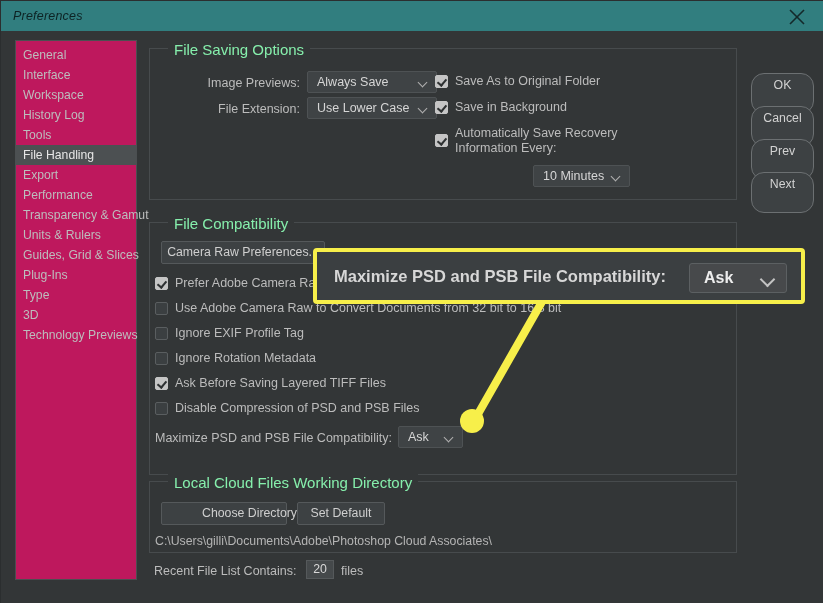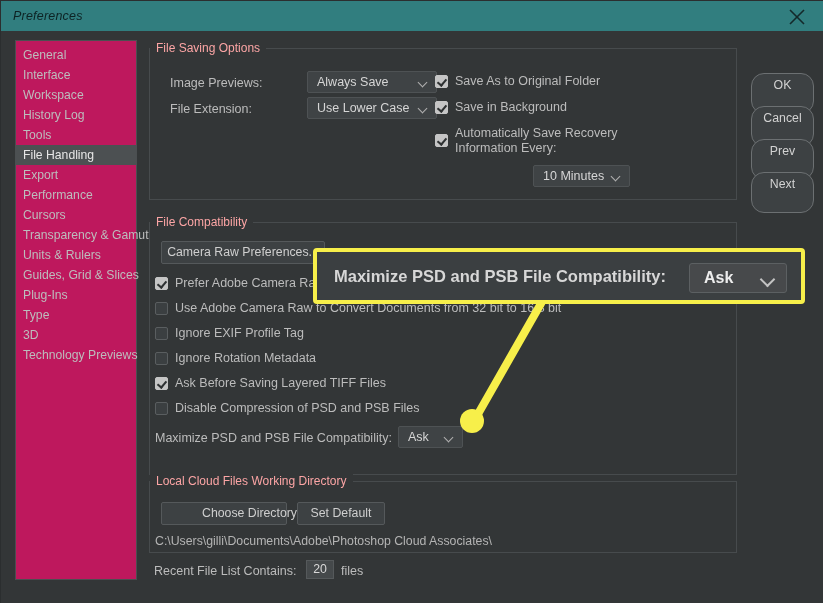--- a/index.html
+++ b/index.html
@@ -91,40 +91,40 @@
     width: 590px; height: 552px;
   }
 
   .group {
     position: absolute;
     border: 1px solid #474b4d;
     box-sizing: border-box;
   }
   .group-title {
     position: absolute;
-    top: -8px; left: 0;
+    top: -8px; left: 18px;
     background: #333637;
     padding: 0 6px;
-    font-size: 12px;
-    color: #fca5a5;
+    font-size: 15px;
+    color: #86efac;
     white-space: nowrap;
   }
 
   #grp-saving  { left: 0; top: 11px;  width: 588px; height: 152px; }
   #grp-compat  { left: 0; top: 185px; width: 588px; height: 253px; }
   #grp-cloud   { left: 0; top: 444px; width: 588px; height: 72px;  }
 
   .lbl {
     position: absolute;
     font-size: 12.5px;
     color: #bcbcbc;
     white-space: nowrap;
     cursor: default;
   }
-  .lbl.right { }
+  .lbl.right { text-align: right; }
 
   
   .combo {
     position: absolute;
     background: #3f4345;
     border: 1px solid #4e5254;
     box-sizing: border-box;
     height: 22px;
     border-radius: 2px;
     cursor: default;
@@ -319,21 +319,20 @@
 
     <div id="sidebar">
       <div class="side-item"><span>General</span></div>
       <div class="side-item"><span>Interface</span></div>
       <div class="side-item"><span>Workspace</span></div>
       <div class="side-item"><span>History Log</span></div>
       <div class="side-item"><span>Tools</span></div>
       <div class="side-item selected"><span>File Handling</span></div>
       <div class="side-item"><span>Export</span></div>
       <div class="side-item"><span>Performance</span></div>
-      <div class="side-item"><span>Cursors</span></div>
       <div class="side-item"><span>Transparency &amp; Gamut</span></div>
       <div class="side-item"><span>Units &amp; Rulers</span></div>
       <div class="side-item"><span>Guides, Grid &amp; Slices</span></div>
       <div class="side-item"><span>Plug-Ins</span></div>
       <div class="side-item"><span>Type</span></div>
       <div class="side-item"><span>3D</span></div>
       <div class="side-item"><span>Technology Previews</span></div>
     </div>
 
     <div id="main">

